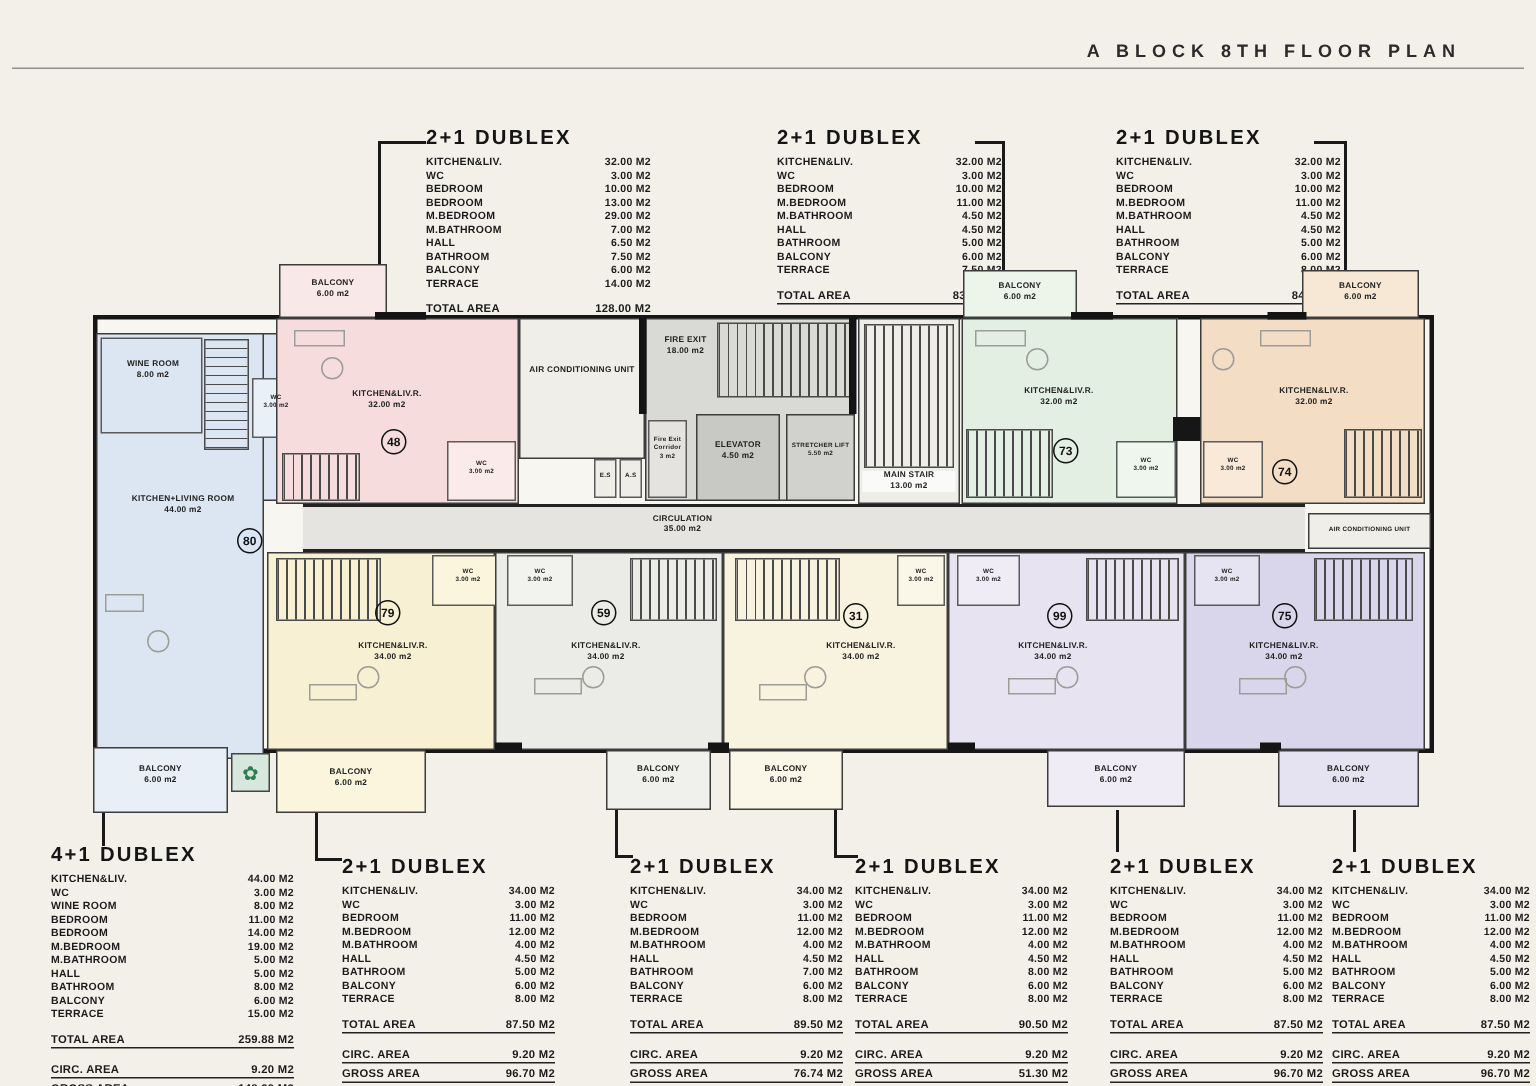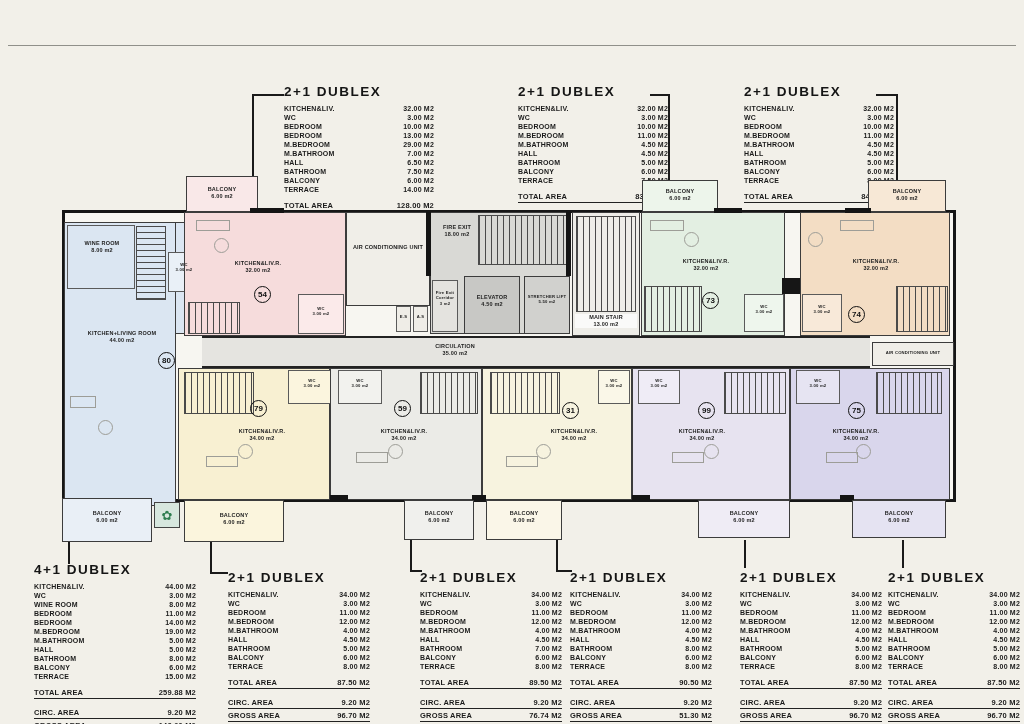--- a/index.html
+++ b/index.html
@@ -29,20 +29,21 @@
   .stairs-v{background:repeating-linear-gradient(0deg,#4a4a4a 0 1px,transparent 1px 6px);border:1px solid #4a4a4a}
   .furn{position:absolute;border:1px solid #9d9d97}
   .furnc{position:absolute;border:1px solid #9d9d97;border-radius:50%}
   .plant{position:absolute;display:flex;align-items:center;justify-content:center;font-size:13px;color:#2e7d4f;background:#d7e7de;border:1px solid #444}
 </style>
 </head>
 <body>
 
 <div id="canvas">
 
+  <div id="title">A BLOCK 8TH FLOOR PLAN</div>
   <div class="hline" style="left:8px;top:45px;width:1008px"></div>
 
   <div class="spec" style="left:284px;top:84px">
     <div class="stitle">2+1 DUBLEX</div>
     <div>
 
     <div class="srow">
           <span class="sl">KITCHEN&amp;LIV.</span>
           <span class="sv">32.00 M2</span>
         </div>
@@ -455,21 +456,21 @@
   <div class="rlabel" style="left:854px;top:510px;width:90px">
       <div>BALCONY</div>
       <div>6.00 m2</div>
     </div>
   <div class="rlabel" style="left:64px;top:510px;width:86px">
       <div>BALCONY</div>
       <div>6.00 m2</div>
     </div>
 
   <div class="uno" style="left:158px;top:352px">80</div>
-  <div class="uno" style="left:254px;top:286px">54</div>
+  <div class="uno" style="left:254px;top:286px">48</div>
   <div class="uno" style="left:702px;top:292px">73</div>
   <div class="uno" style="left:848px;top:306px">74</div>
   <div class="uno" style="left:250px;top:400px">79</div>
   <div class="uno" style="left:394px;top:400px">59</div>
   <div class="uno" style="left:562px;top:402px">31</div>
   <div class="uno" style="left:698px;top:402px">99</div>
   <div class="uno" style="left:848px;top:402px">75</div>
 
   <div class="spec" style="left:34px;top:562px;width:162px">
     <div class="stitle">4+1 DUBLEX</div>

